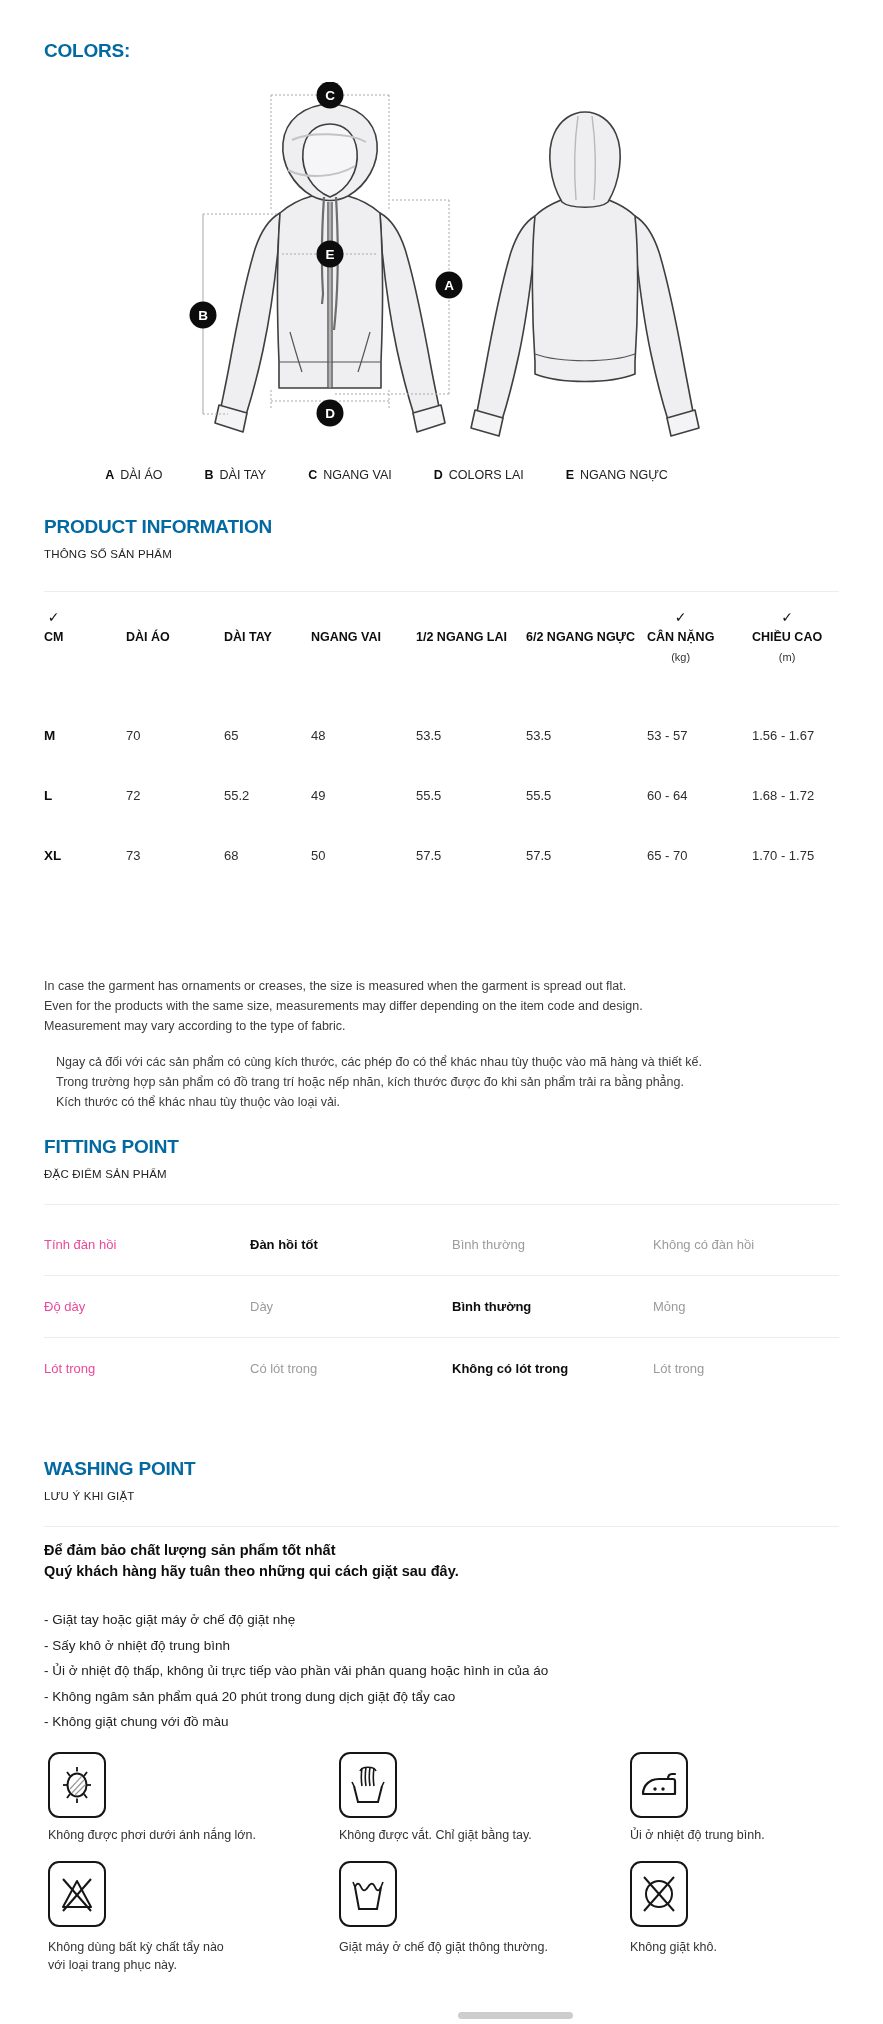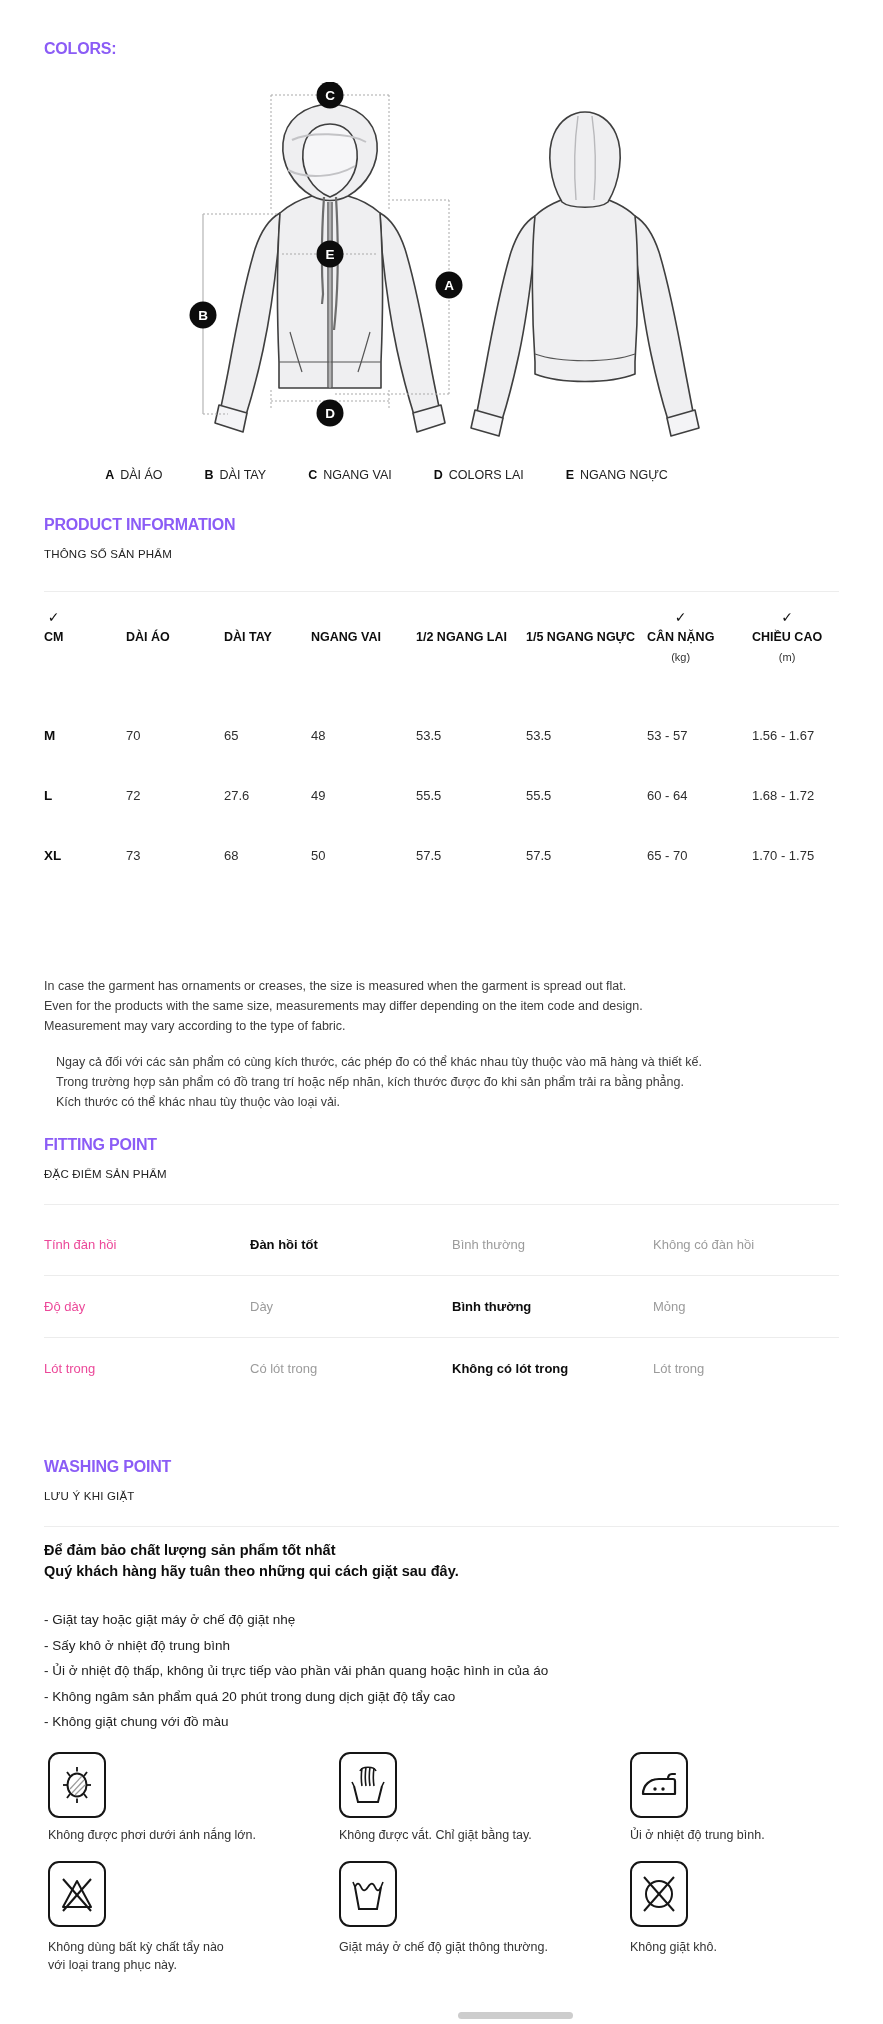--- a/index.html
+++ b/index.html
@@ -1,19 +1,19 @@
 <!DOCTYPE html>
 <html><head>
 <meta charset="utf-8">
 <style>
   html,body{margin:0;padding:0;background:#fff;}
   #page{position:relative;width:883px;height:2024px;background:#fff;overflow:hidden;
         font-family:"Liberation Sans","DejaVu Sans",sans-serif;color:#111;}
   .abs{position:absolute;}
-  .h1{font-size:16px;font-weight:bold;letter-spacing:-0.2px;color:#8b5cf6;white-space:nowrap;}
+  .h1{font-size:19px;font-weight:bold;letter-spacing:-0.2px;color:#0369a1;white-space:nowrap;}
   .sub{font-size:11.5px;letter-spacing:0.2px;color:#222;white-space:nowrap;}
   .divider{height:1px;background:#ededed;width:795px;left:44px;}
   
   .legend{left:0;top:468px;width:773px;display:flex;justify-content:center;gap:42px;}
   .legend .item{font-size:12.5px;color:#222;white-space:nowrap;}
   .legend .key{font-weight:bold;margin-right:6px;color:#0d0d0d;}
   
   .tgrid{display:grid;grid-template-columns:82px 98px 87px 105px 110px 121px 105px 95px;left:44px;}
   .th{text-align:left;}
   .hwrap{display:inline-flex;flex-direction:column;align-items:center;}
@@ -152,21 +152,21 @@
           <span class="hlabel">NGANG VAI</span>
           <span class="hunit"></span>
         </span></div>
     <div class="th"><span class="hwrap">
           <span class="chk"></span>
           <span class="hlabel">1/2 NGANG LAI</span>
           <span class="hunit"></span>
         </span></div>
     <div class="th"><span class="hwrap">
           <span class="chk"></span>
-          <span class="hlabel">1/5 NGANG NGỰC</span>
+          <span class="hlabel">6/2 NGANG NGỰC</span>
           <span class="hunit"></span>
         </span></div>
     <div class="th"><span class="hwrap">
           <span class="chk">✓</span>
           <span class="hlabel">CÂN NẶNG</span>
           <span class="hunit">(kg)</span>
         </span></div>
     <div class="th"><span class="hwrap">
           <span class="chk">✓</span>
           <span class="hlabel">CHIỀU CAO</span>
@@ -180,21 +180,21 @@
     <div class="val">65</div>
     <div class="val">48</div>
     <div class="val">53.5</div>
     <div class="val">53.5</div>
     <div class="val">53 - 57</div>
     <div class="val">1.56 - 1.67</div>
   </div>
   <div class="abs tgrid" style="top:788px;">
     <div class="size">L</div>
     <div class="val">72</div>
-    <div class="val">27.6</div>
+    <div class="val">55.2</div>
     <div class="val">49</div>
     <div class="val">55.5</div>
     <div class="val">55.5</div>
     <div class="val">60 - 64</div>
     <div class="val">1.68 - 1.72</div>
   </div>
   <div class="abs tgrid" style="top:848px;">
     <div class="size">XL</div>
     <div class="val">73</div>
     <div class="val">68</div>

